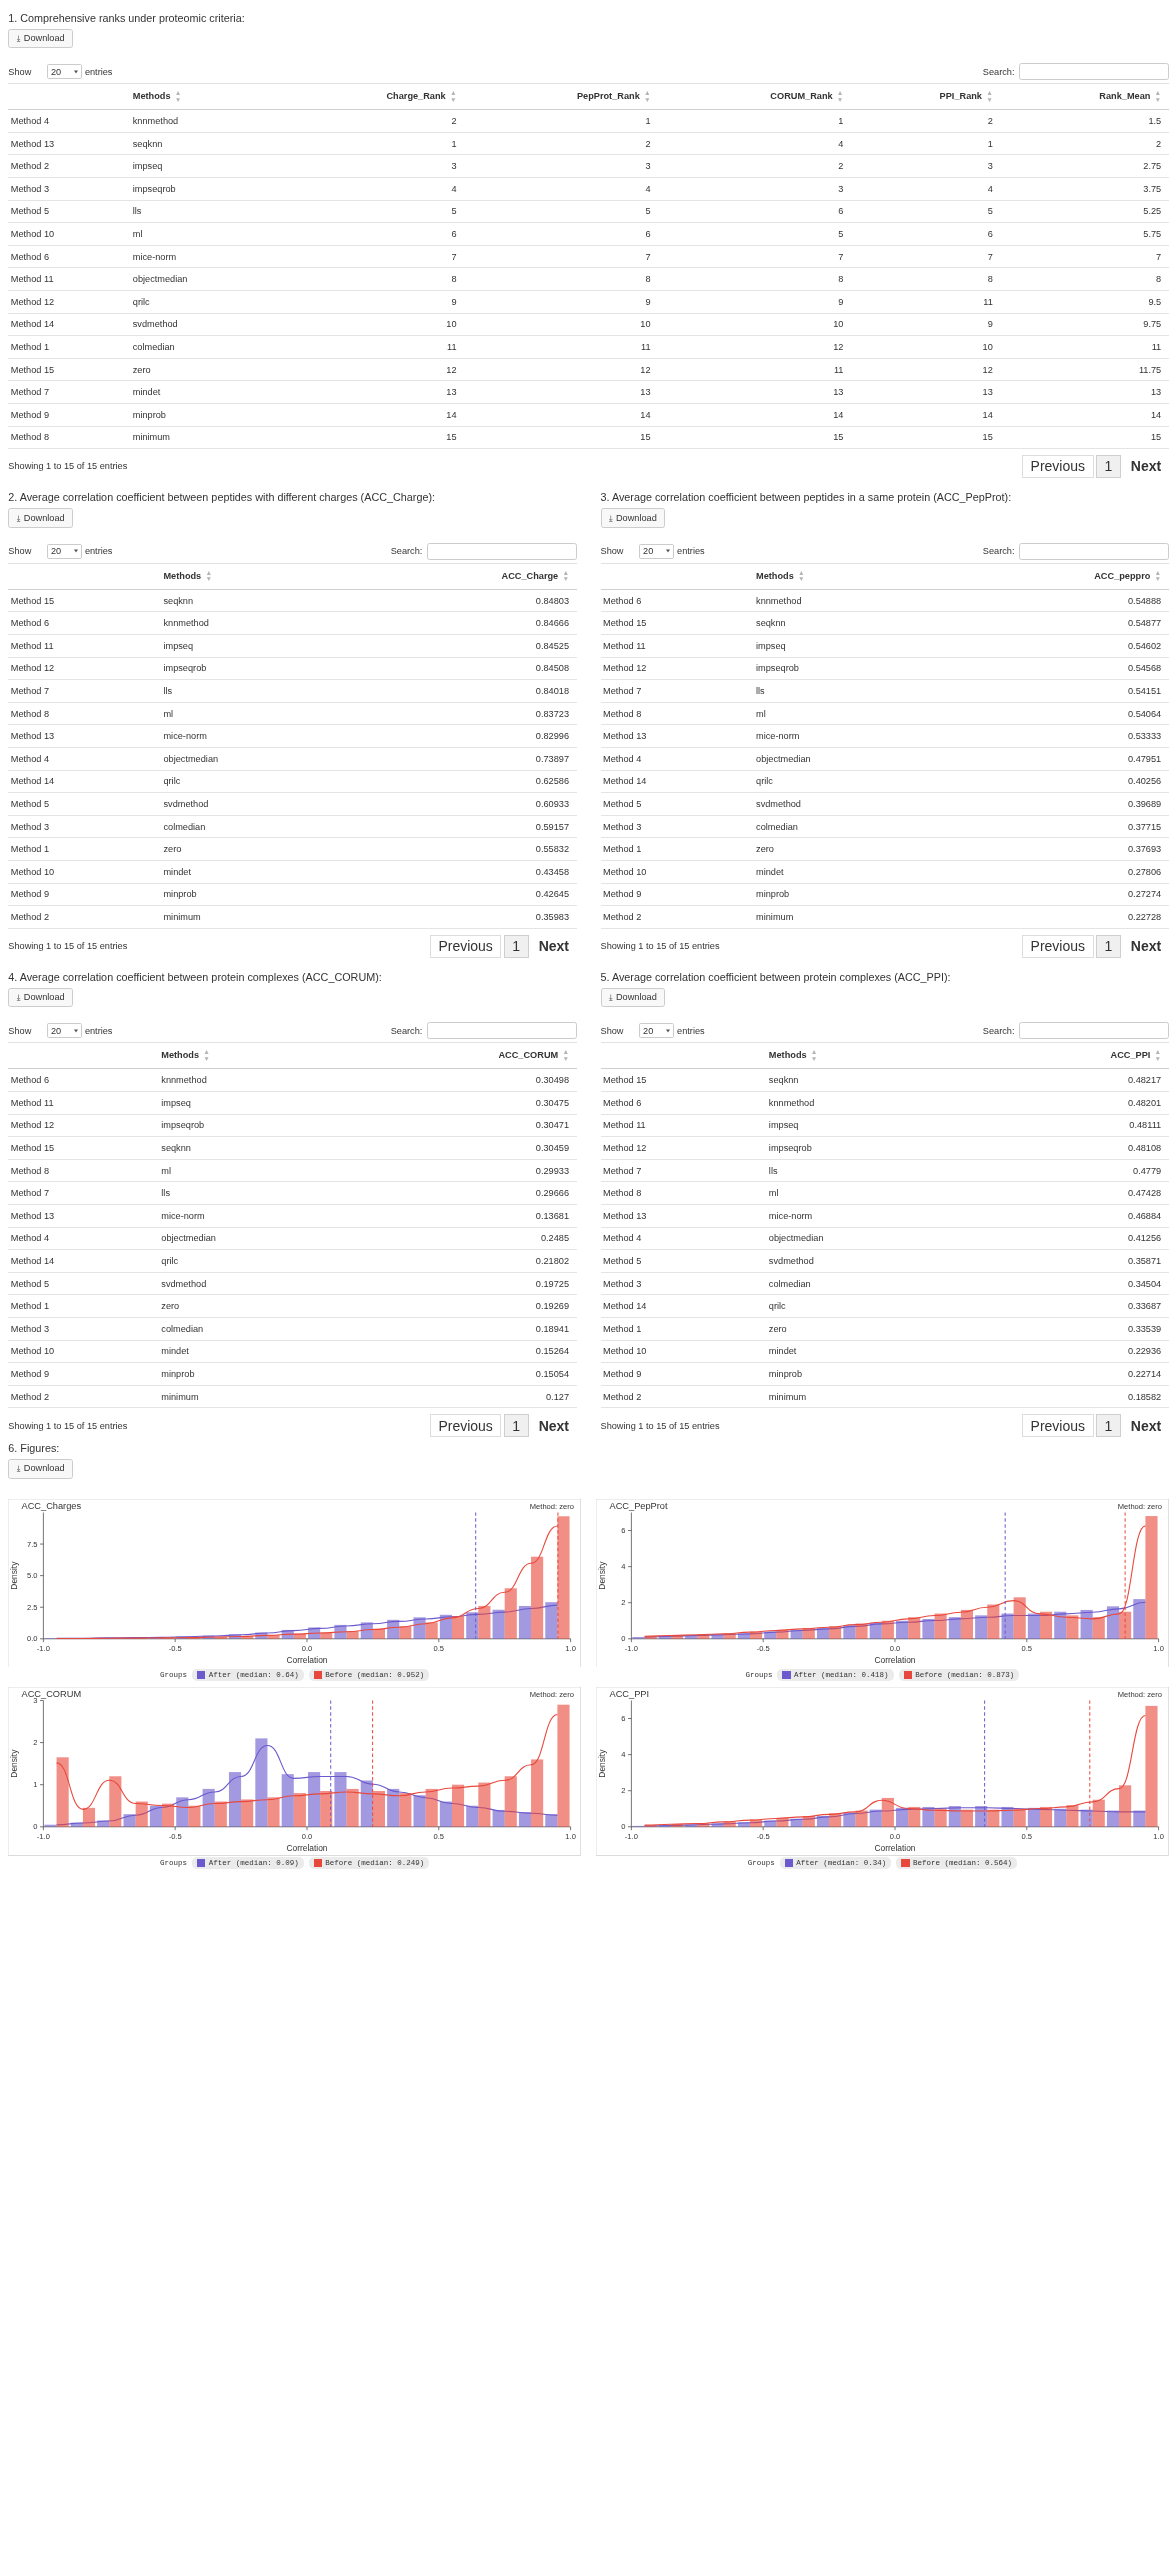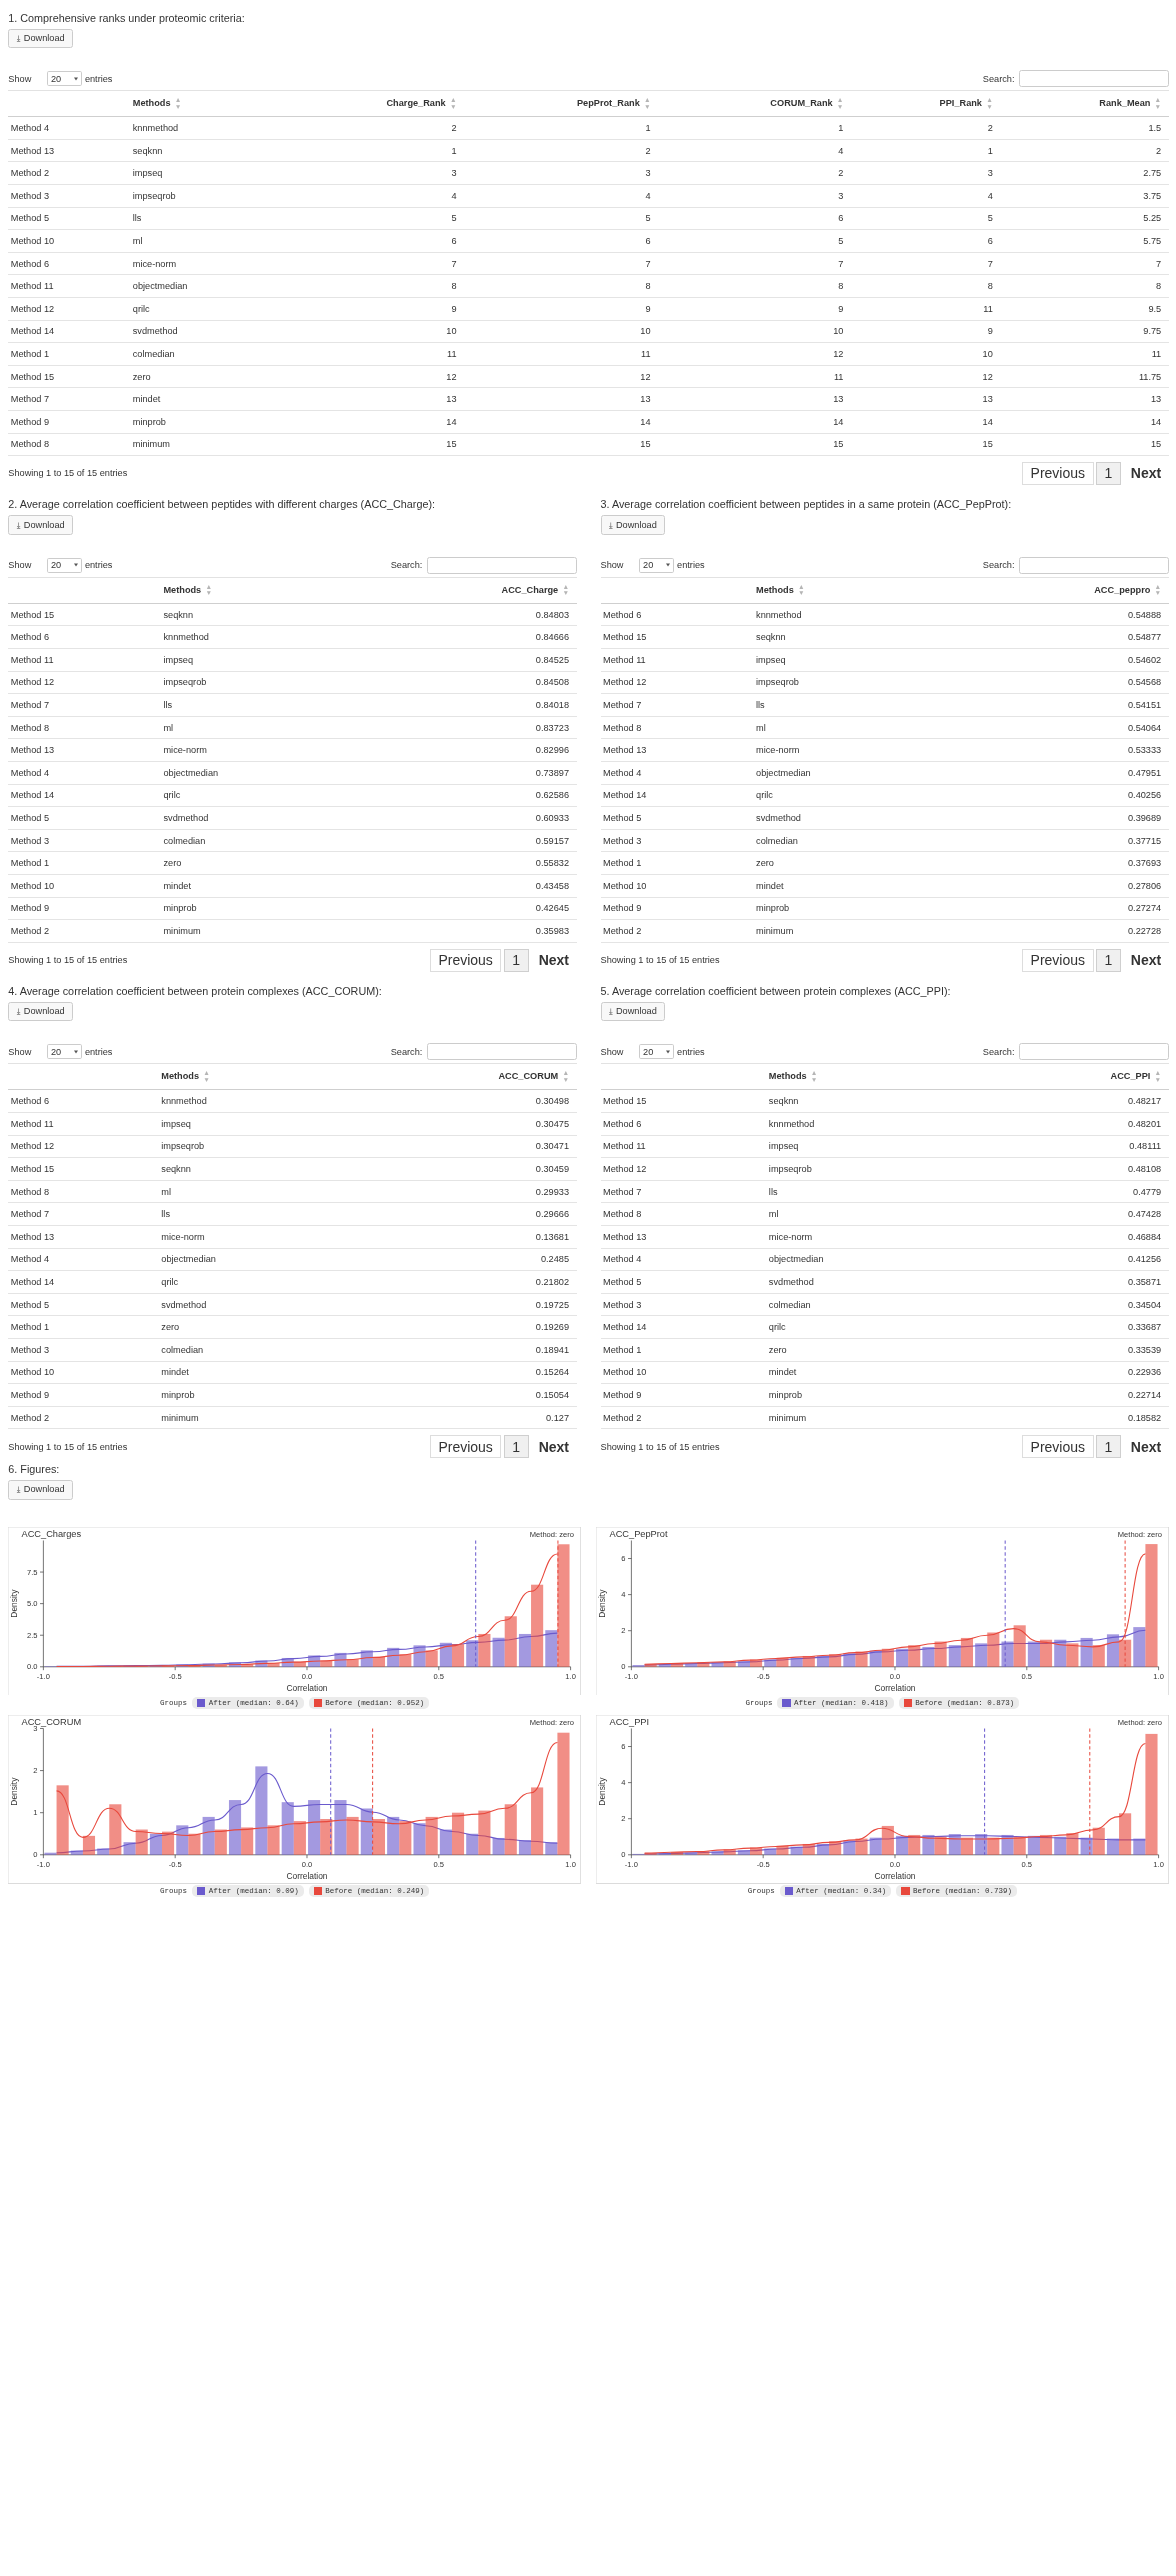--- a/index.html
+++ b/index.html
@@ -20,21 +20,21 @@
     font-weight: normal;
   }
   .dl-btn {
     display: inline-block;
     background: #f8f8f8;
     border: 0.8px solid #cccccc;
     border-radius: 2.5px;
     padding: 3.3px 7.5px;
     font-size: 9.2px;
     color: #333;
-    margin-bottom: 22px;
+    margin-bottom: 15px;
     cursor: pointer;
   }
   .dl-btn .ic { margin-right: 3.3px; font-size: 8.3px; }
   .table-controls {
     display: flex;
     justify-content: space-between;
     align-items: center;
     margin-bottom: 3.3px;
     font-size: 9.2px;
   }
@@ -1134,21 +1134,21 @@
             <text x="11" y="91" text-anchor="middle" transform="rotate(-90 11 91)" font-size="10" fill="#333" font-family="Liberation Sans, sans-serif">Density</text>
           </svg>
           <div class="legend-row">
             <span>Groups</span>
             <span class="legend-chip">
               <span class="sw" style="background: rgb(106, 90, 205);"></span>
               <span>After (median: 0.34)</span>
             </span>
             <span class="legend-chip">
               <span class="sw" style="background: rgb(232, 72, 60);"></span>
-              <span>Before (median: 0.739)</span>
+              <span>Before (median: 0.564)</span>
             </span>
           </div>
         </div>
       </div>
   </div>
 
 </div>
 
 
 </body></html>

